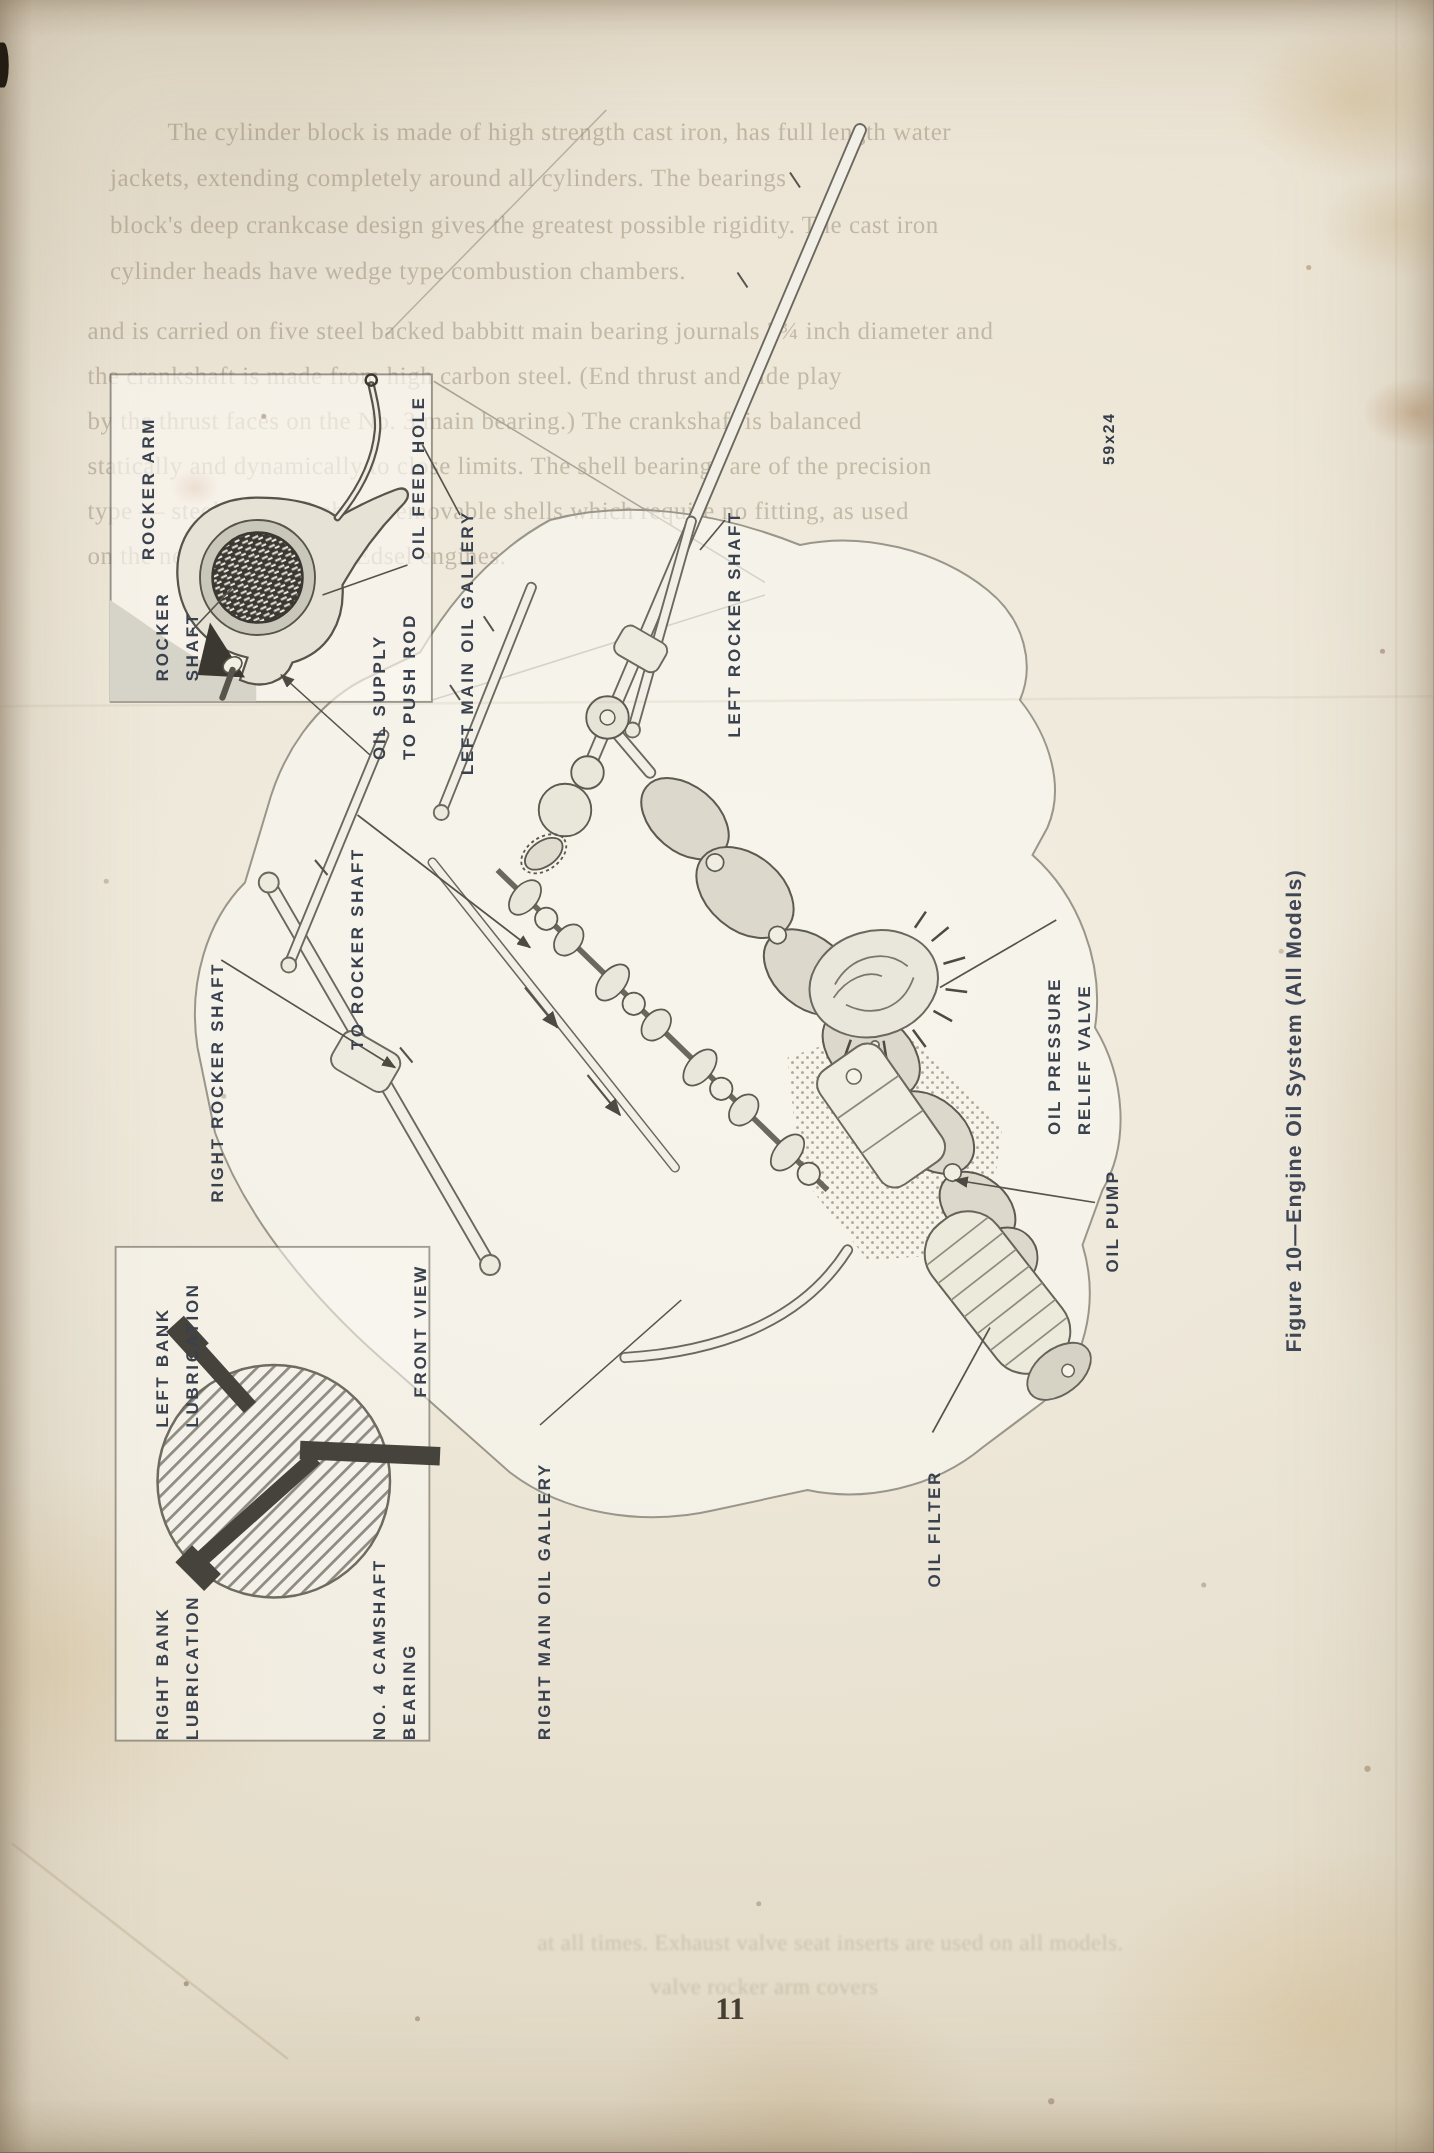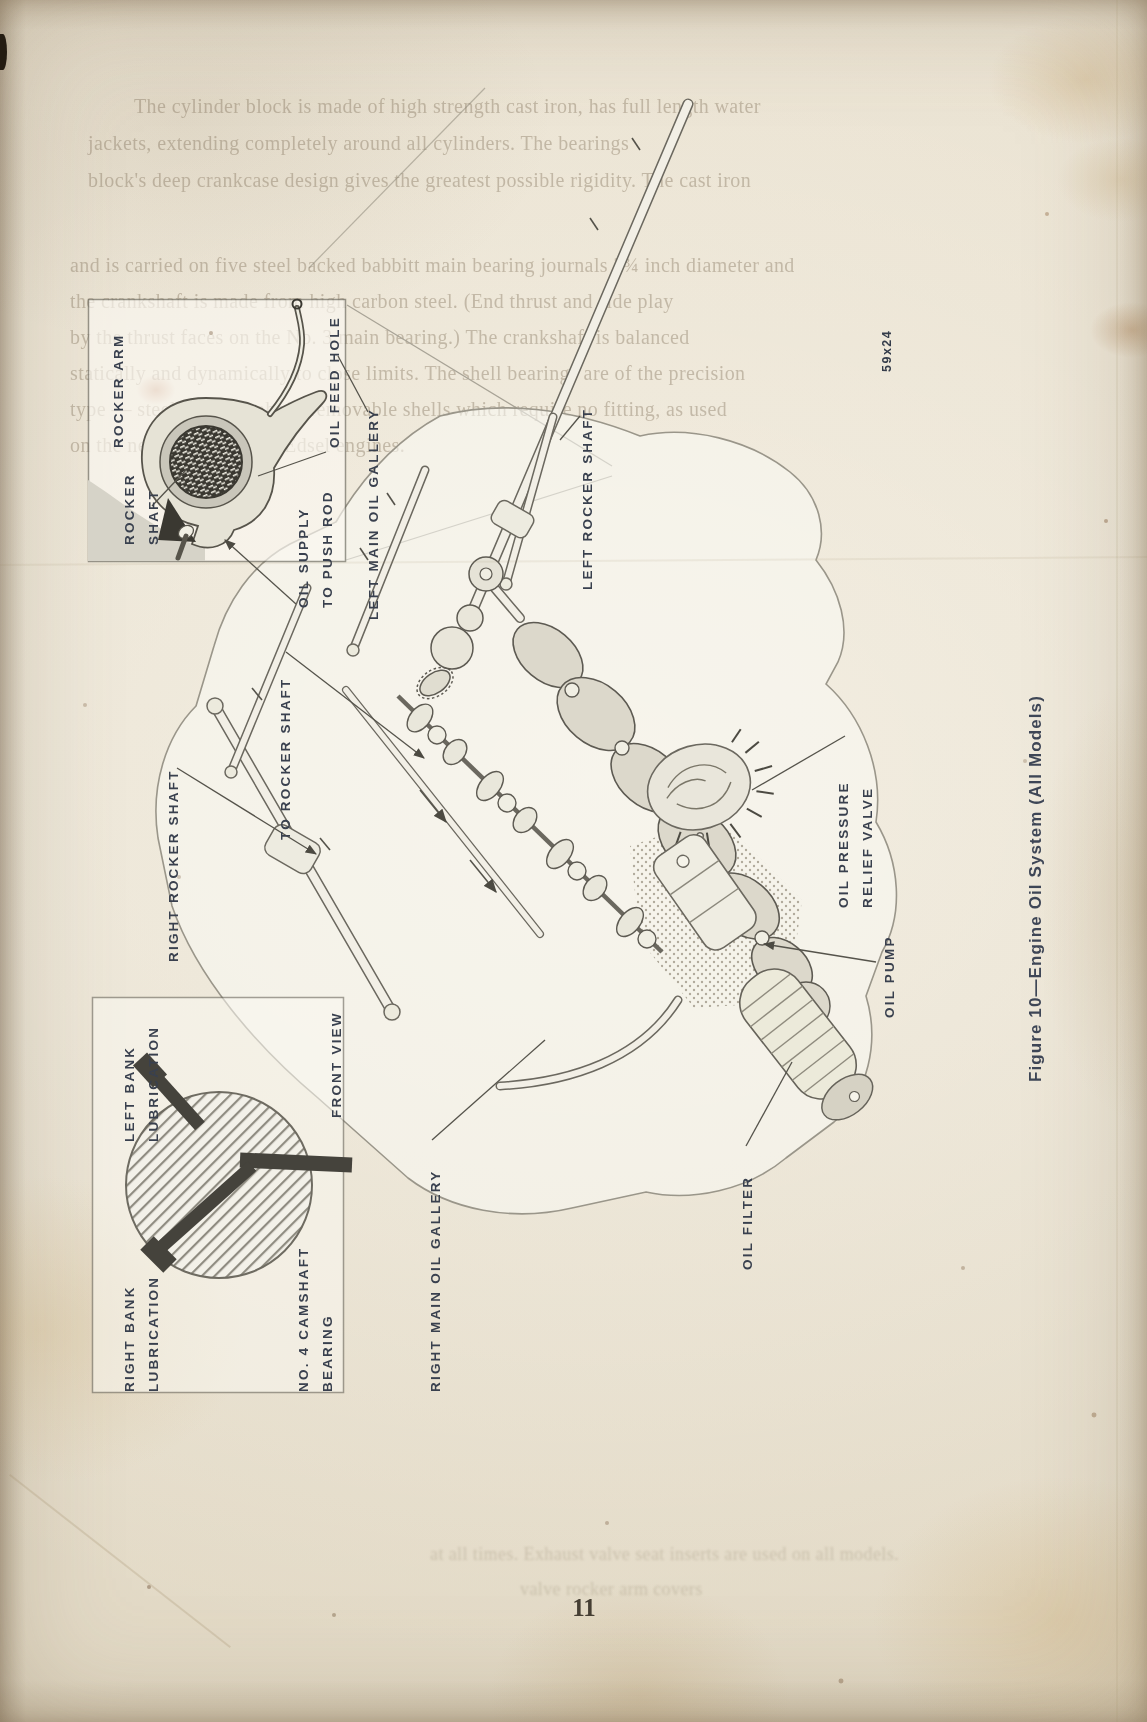--- a/index.html
+++ b/index.html
@@ -54,20 +54,21 @@
   svg{position:absolute;left:0;top:0;}
 </style>
 </head>
 <body>
 
 <div class="page">
 
   <div class="ghost" style="left:134px;top:96px;">The cylinder block is made of high strength cast iron, has full length water</div>
   <div class="ghost" style="left:88px;top:133px;">jackets, extending completely around all cylinders. The bearings</div>
   <div class="ghost" style="left:88px;top:170px;">block's deep crankcase design gives the greatest possible rigidity. The cast iron</div>
+  <div class="ghost" style="left:88px;top:207px;">cylinder heads have wedge type combustion chambers.</div>
 
   <div class="ghost" style="left:70px;top:255px;">and is carried on five steel backed babbitt main bearing journals 2¾ inch diameter and</div>
   <div class="ghost" style="left:70px;top:291px;">the crankshaft is made from high carbon steel. (End thrust and side play</div>
   <div class="ghost" style="left:70px;top:327px;">by the thrust faces on the No. 3 main bearing.) The crankshaft is balanced</div>
   <div class="ghost" style="left:70px;top:363px;">statically and dynamically to close limits. The shell bearings are of the precision</div>
   <div class="ghost" style="left:70px;top:399px;">type — steel backed babbitt removable shells which require no fitting, as used</div>
   <div class="ghost" style="left:70px;top:435px;">on the new Ford 352 and Edsel engines.</div>
 
   <div class="ghost small" style="left:430px;top:1545px;">at all times. Exhaust valve seat inserts are used on all models.</div>
   <div class="ghost small" style="left:500px;top:1580px;margin-left:20px;">valve rocker arm covers</div>

